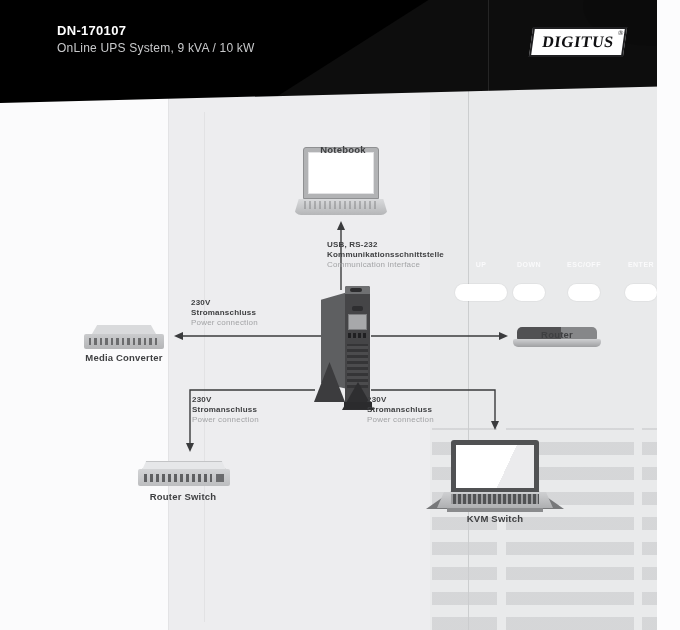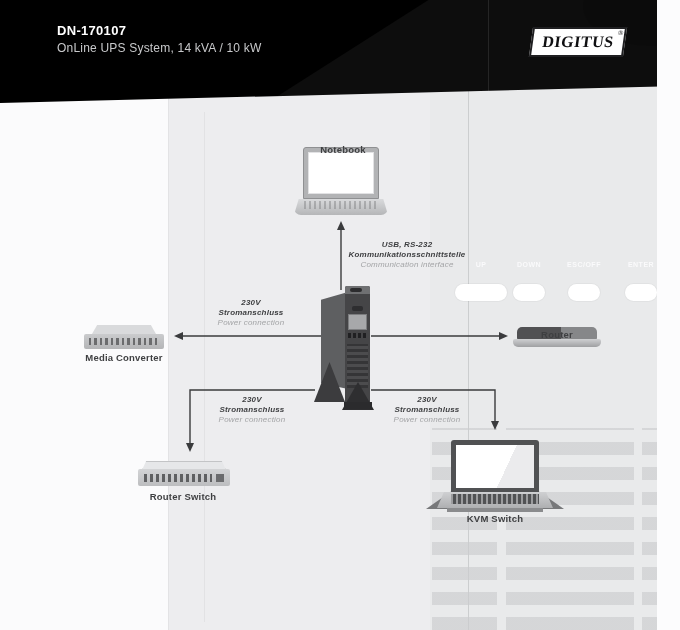--- a/index.html
+++ b/index.html
@@ -46,21 +46,21 @@
   .logo-text { font-family:"Liberation Serif", serif; font-weight:bold; font-size:16px;
     color:#101012; letter-spacing:0.5px; }
   .logo-reg { position:absolute; right:1px; top:0px; font-size:7px; color:#101012; font-family:"Liberation Serif",serif; }
 
   
   .connectors { position:absolute; left:0; top:0; width:680px; height:630px; z-index:2; }
   .connectors line, .connectors polyline { stroke:#3a3b3d; stroke-width:1.4; fill:none; }
   .connectors polygon { fill:#3a3b3d; }
 
   
-  .conn-label { position:absolute; text-align:center; font-size:8px; line-height:10px; z-index:3;font-style:italic; }
+  .conn-label { position:absolute; text-align:left; font-size:8px; line-height:10px; z-index:3; }
   .conn-de { font-weight:bold; color:#3e3f41; display:block; letter-spacing:0.2px; }
   .conn-en { color:#a3a4a6; display:block; letter-spacing:0.2px; }
   .dev-label { position:absolute; text-align:center; font-size:9.5px; font-weight:bold;
     color:#3e3f41; letter-spacing:0.2px; z-index:3; }
 
   
   .nb-screen { position:absolute; left:303px; top:147px; width:76px; height:52px; z-index:2;
     background:#b2b3b5; border:1px solid #8f9092; border-radius:3px 3px 0 0; padding:4px; }
   .nb-screen-inner { width:100%; height:100%; background:#ffffff; border:1px solid #e2e2e4; }
   .nb-base { position:absolute; left:294px; top:199px; width:94px; height:16px; z-index:2;
@@ -155,21 +155,21 @@
 
   <div class="bg-grille"></div>
   <div class="bg-grille-gap1"></div>
   <div class="bg-grille-gap2"></div>
 
   <div class="header">
     <div class="header-diag"></div>
     <div class="header-arc"></div>
     <div class="header-curve"></div>
     <div class="hdr-model">DN-170107</div>
-    <div class="hdr-sub">OnLine UPS System, 14 kVA / 10 kW</div>
+    <div class="hdr-sub">OnLine UPS System, 9 kVA / 10 kW</div>
     <div class="logo">
       <span class="logo-text">DIGITUS</span>
       <span class="logo-reg">®</span>
     </div>
   </div>
 
   <svg class="connectors" viewBox="0 0 680 630">
     <g>
       <line x1="341" y1="290" x2="341" y2="229"></line>
       <polygon points="341,221 337,230 345,230"></polygon>

